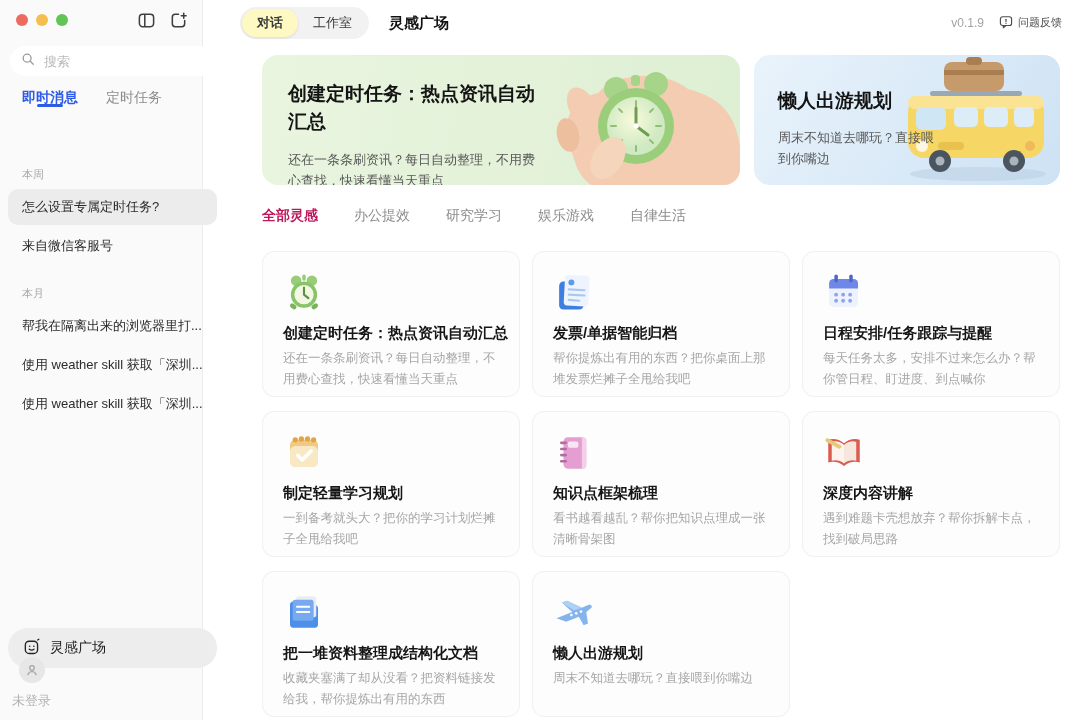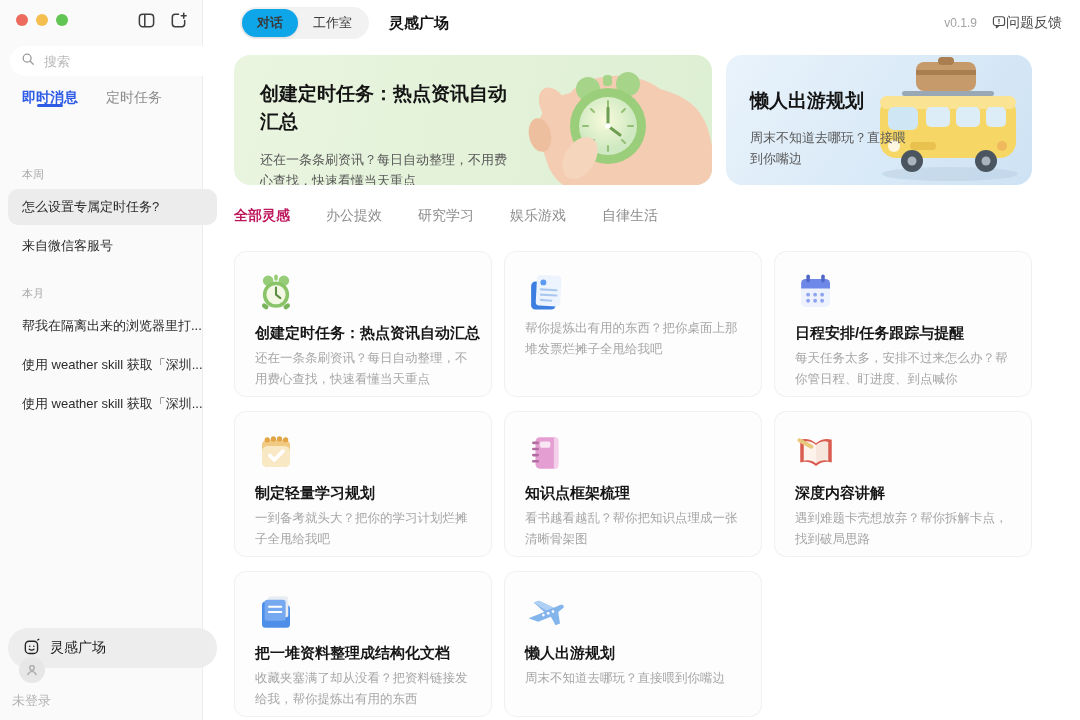--- a/index.html
+++ b/index.html
@@ -36,27 +36,27 @@
   .login-row{position:absolute;left:12px;bottom:10px;display:flex;align-items:center;gap:9px;
     font-size:13px;color:#b3b3b3;cursor:pointer;flex-direction:column;}
   .avatar{width:26px;height:26px;border-radius:50%;background:#e7e7e7;display:flex;
     align-items:center;justify-content:center;}
 
   
   .main{position:absolute;left:226px;top:0;width:854px;height:720px;background:#fff;}
   .topbar{position:absolute;top:8px;left:14px;right:18px;height:30px;display:flex;align-items:center;}
   .seg{background:#f2f2f3;border-radius:16px;padding:2px;display:flex;}
   .seg-item{padding:5px 15px;font-size:13px;color:#3a3a3a;border-radius:14px;cursor:pointer;}
-  .seg-item.active{background:#0ea5e9;font-weight:bold;box-shadow:0 1px 3px rgba(0,0,0,.10);}
+  .seg-item.active{background:#fef9c3;font-weight:bold;box-shadow:0 1px 3px rgba(0,0,0,.10);}
   .page-title{margin-left:20px;font-size:15px;font-weight:bold;color:#111;}
   .topbar-right{margin-left:auto;display:flex;align-items:center;gap:15px;}
   .version{font-size:12px;color:#a3a3a3;}
-  .feedback{display:flex;align-items:center;font-size:14px;color:#4c4c4c;cursor:pointer;}
-
-  .content{position:absolute;top:55px;left:8px;width:798px;}
+  .feedback{display:flex;align-items:flex-start;gap:5px;font-size:11px;color:#4c4c4c;cursor:pointer;}
+
+  .content{position:absolute;top:55px;left:36px;width:798px;}
   .banners{display:flex;gap:14px;height:130px;}
   .banner{position:relative;border-radius:16px;overflow:hidden;cursor:pointer;box-sizing:border-box;}
   .banner.green{width:478px;background:linear-gradient(100deg,#eaf5e0 0%,#ddefd3 100%);}
   .banner.blue{width:306px;background:linear-gradient(125deg,#e9f3fb 0%,#cde2f4 100%);}
   .banner-title{position:absolute;top:25px;left:26px;font-size:19px;font-weight:bold;color:#141414;
     line-height:1.45;width:255px;}
   .banner.blue .banner-title{width:190px;top:32px;left:24px;}
   .banner-desc{position:absolute;left:26px;top:94px;font-size:13px;color:#585858;line-height:1.65;width:252px;}
   .banner.blue .banner-desc{left:24px;top:72px;width:168px;}
   .banner-illus{position:absolute;right:0;top:0;height:130px;}
@@ -262,20 +262,21 @@
             <div class="card-icon"><svg viewBox="0 0 48 48" width="42" height="42">
                 <rect x="7" y="12" width="28" height="32" rx="5" fill="#3d7fe0"></rect>
                 <rect x="13" y="5" width="28" height="35" rx="4" fill="#edf4fd" transform="rotate(3 27 22)"></rect>
                 <circle cx="21" cy="13" r="3.4" fill="#5b9af0"></circle>
                 <g stroke="#aac8ef" stroke-width="2.4" stroke-linecap="round">
                   <line x1="18" y1="21" x2="36" y2="22"></line>
                   <line x1="18" y1="27" x2="36" y2="28"></line>
                   <line x1="18" y1="33" x2="30" y2="34"></line>
                 </g>
               </svg></div>
+            <div class="card-title">发票/单据智能归档</div>
             <div class="card-desc">帮你提炼出有用的东西？把你桌面上那堆发票烂摊子全甩给我吧</div>
           </div>
           <div class="card">
             <div class="card-icon"><svg viewBox="0 0 48 48" width="42" height="42">
                 <rect x="7" y="9" width="33" height="32" rx="5" fill="#eef2fd"></rect>
                 <path d="M7 14a5 5 0 0 1 5-5h23a5 5 0 0 1 5 5v6H7z" fill="#6e88e8"></path>
                 <rect x="13" y="4" width="4" height="9" rx="2" fill="#4f66c8"></rect>
                 <rect x="30" y="4" width="4" height="9" rx="2" fill="#4f66c8"></rect>
                 <g fill="#8fa3ee">
                   <circle cx="15" cy="27" r="2.2"></circle>

